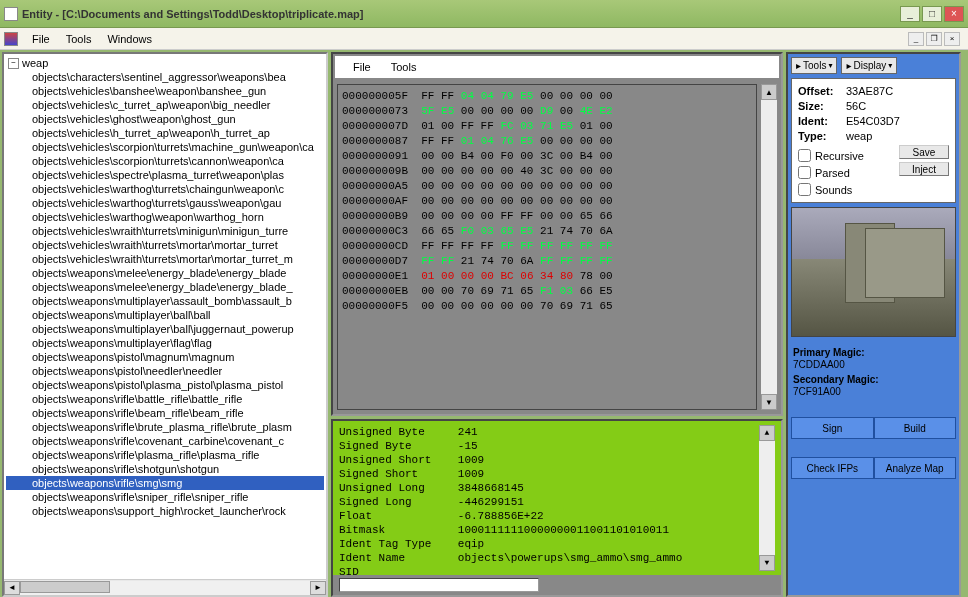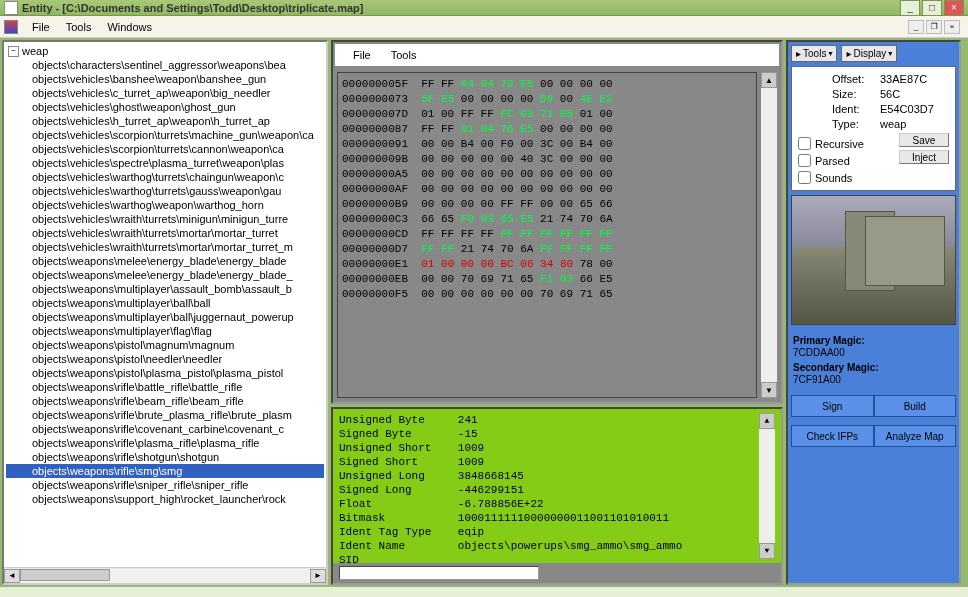--- a/index.html
+++ b/index.html
@@ -1,17 +1,17 @@
 <!DOCTYPE html>
 <html><head>
 <meta charset="utf-8">
 <style>
 * { box-sizing: border-box; margin: 0; padding: 0; }
 body { font-family: Tahoma, sans-serif; font-size: 11px; background: #e8efd9; width: 968px; height: 597px; overflow: hidden; }
-.titlebar { background: linear-gradient(#a8c878, #8fb862); height: 16px; display: flex; align-items: center; padding: 0 4px; color: #333; border-bottom: 1px solid #789850; }
+.titlebar { background: linear-gradient(#a8c878, #8fb862); height: 28px; display: flex; align-items: center; padding: 0 4px; color: #333; border-bottom: 1px solid #789850; }
 .titlebar-icon { width: 14px; height: 14px; background: #fff; border: 1px solid #888; margin-right: 4px; }
 .titlebar-text { flex: 1; font-weight: bold; font-size: 11px; }
 .winbtns { display: flex; gap: 2px; }
 .winbtn { width: 20px; height: 16px; border: 1px solid #789850; background: #e8efd9; font-size: 10px; display: flex; align-items: center; justify-content: center; cursor: pointer; }
 .winbtn.close { background: #d55; color: #fff; }
 .mdibtns { display: flex; gap: 2px; margin-right: 4px; }
 .mdibtn { width: 16px; height: 14px; border: 1px solid #bbb; background: #eee; font-size: 8px; display: flex; align-items: center; justify-content: center; cursor: pointer; }
 .menubar { background: #f5f3ea; height: 22px; display: flex; align-items: center; padding: 0 4px; border-bottom: 1px solid #ccc; }
 .menubar .appicon { width: 14px; height: 14px; margin-right: 6px; background: linear-gradient(#c44, #44c); border: 1px solid #888; }
 .menuitem { padding: 2px 8px; cursor: pointer; }
@@ -42,35 +42,35 @@
 .infobody { flex: 1; font-family: "Courier New", monospace; font-size: 11px; line-height: 14px; padding: 4px 6px; color: #000; white-space: pre; overflow: hidden; display: flex; }
 .infotext { flex: 1; }
 .statusbar { height: 20px; background: #888; display: flex; align-items: center; }
 .status-input { flex: 0 0 200px; height: 14px; background: #fff; border: 1px inset #999; margin: 0 6px; }
 .rightpane { width: 175px; background: #4a80d8; border: 2px inset #999; padding: 3px; display: flex; flex-direction: column; gap: 4px; }
 .tooltabs { display: flex; gap: 4px; }
 .tooltab { background: #e8e8e8; border: 1px solid #666; padding: 2px 4px; font-size: 10px; display: flex; align-items: center; gap: 2px; cursor: pointer; }
 .tooltab .arrow { font-size: 8px; }
 .metabox { background: #fff; border: 1px solid #666; padding: 6px; font-size: 11px; }
 .metarow { display: flex; margin-bottom: 3px; }
-.metalabel { width: 48px; font-weight: normal; margin-left: 34px; }
+.metalabel { width: 48px; font-weight: bold; }
 .metaval { flex: 1; }
 .chkrow { display: flex; align-items: flex-end; gap: 4px; margin-top: 4px; }
 .chkrow input { margin: 0; }
 .metabtns { float: right; display: flex; flex-direction: column; gap: 3px; }
 .metabtn { width: 50px; height: 14px; background: #e8e8e8; border: 1px outset #ccc; font-size: 10px; cursor: pointer; }
 .preview { height: 130px; background: #666; border: 1px solid #444; position: relative; overflow: hidden; }
 .preview-sky { position: absolute; top: 0; left: 0; right: 0; height: 40%; background: linear-gradient(#aab, #889); }
 .preview-ground { position: absolute; bottom: 0; left: 0; right: 0; height: 60%; background: linear-gradient(#887, #554); }
 .preview-struct { position: absolute; right: 10px; top: 20px; width: 80px; height: 70px; background: #998; border: 1px solid #554; }
 .preview-struct2 { position: absolute; right: 60px; top: 15px; width: 50px; height: 80px; background: #887; border: 1px solid #554; }
 .magicbox { color: #000; font-size: 10px; padding: 2px; }
 .magiclabel { font-weight: bold; margin-top: 4px; }
 .magicval { margin-top: 1px; }
-.btnrow { display: flex; gap: 0; margin-top: 4px; }
+.btnrow { display: flex; gap: 0; margin-top: 14px; }
 .rbtn { flex: 1; height: 22px; background: #5a90e8; border: 1px solid #2050a0; color: #000; font-size: 10px; cursor: pointer; }
 </style>
 </head>
 <body>
 
 <div class="titlebar">
   <div class="titlebar-icon"></div>
   <div class="titlebar-text">Entity - [C:\Documents and Settings\Todd\Desktop\triplicate.map]</div>
   <div class="winbtns">
     <div class="winbtn">_</div>

